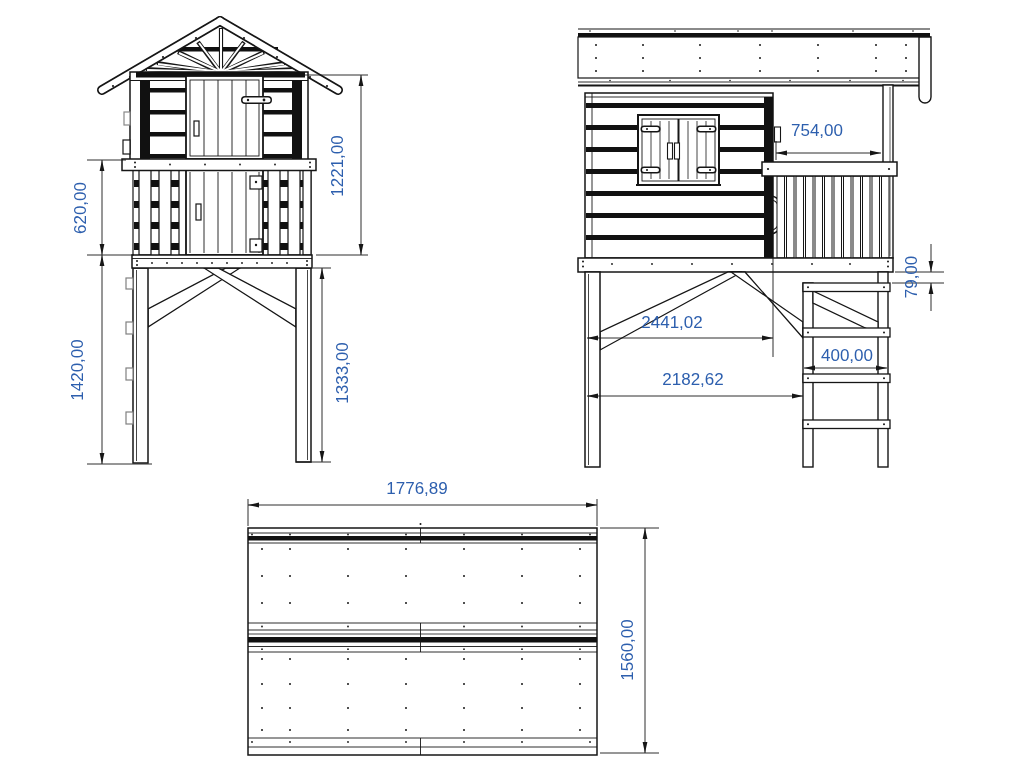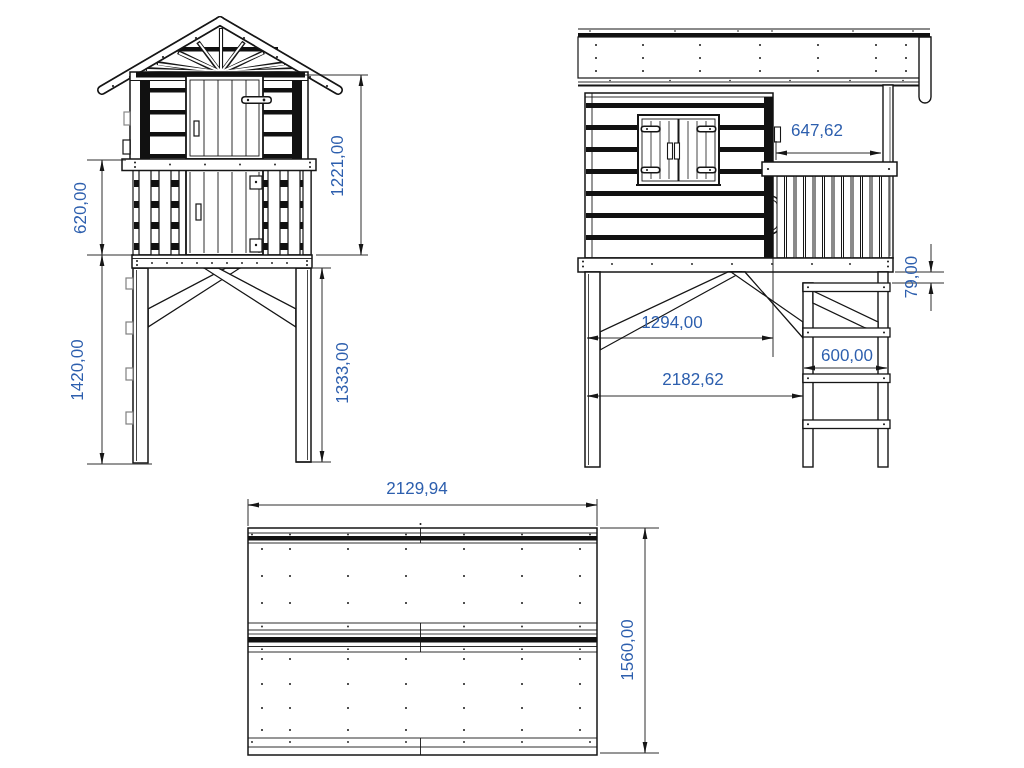--- a/index.html
+++ b/index.html
@@ -491,20 +491,20 @@
             <polygon points="645,753 642.6,742 647.4,742"></polygon>
       </g>
     </g>
   </g>
 </svg>
 
 <div class="dim rot" style="left:80px;top:208px">620,00</div>
 <div class="dim rot" style="left:77px;top:370px">1420,00</div>
 <div class="dim rot" style="left:337px;top:166px">1221,00</div>
 <div class="dim rot" style="left:342px;top:373px">1333,00</div>
-<div class="dim" style="left:817px;top:130px">647,62</div>
+<div class="dim" style="left:817px;top:130px">754,00</div>
 <div class="dim rot" style="left:911px;top:277px">79,00</div>
-<div class="dim" style="left:672px;top:322px">1294,00</div>
+<div class="dim" style="left:672px;top:322px">2441,02</div>
 <div class="dim" style="left:693px;top:379px">2182,62</div>
-<div class="dim" style="left:847px;top:355px">600,00</div>
-<div class="dim" style="left:417px;top:488px">2129,94</div>
+<div class="dim" style="left:847px;top:355px">400,00</div>
+<div class="dim" style="left:417px;top:488px">1776,89</div>
 <div class="dim rot" style="left:627px;top:650px">1560,00</div>
 </div>
 
 </body></html>

